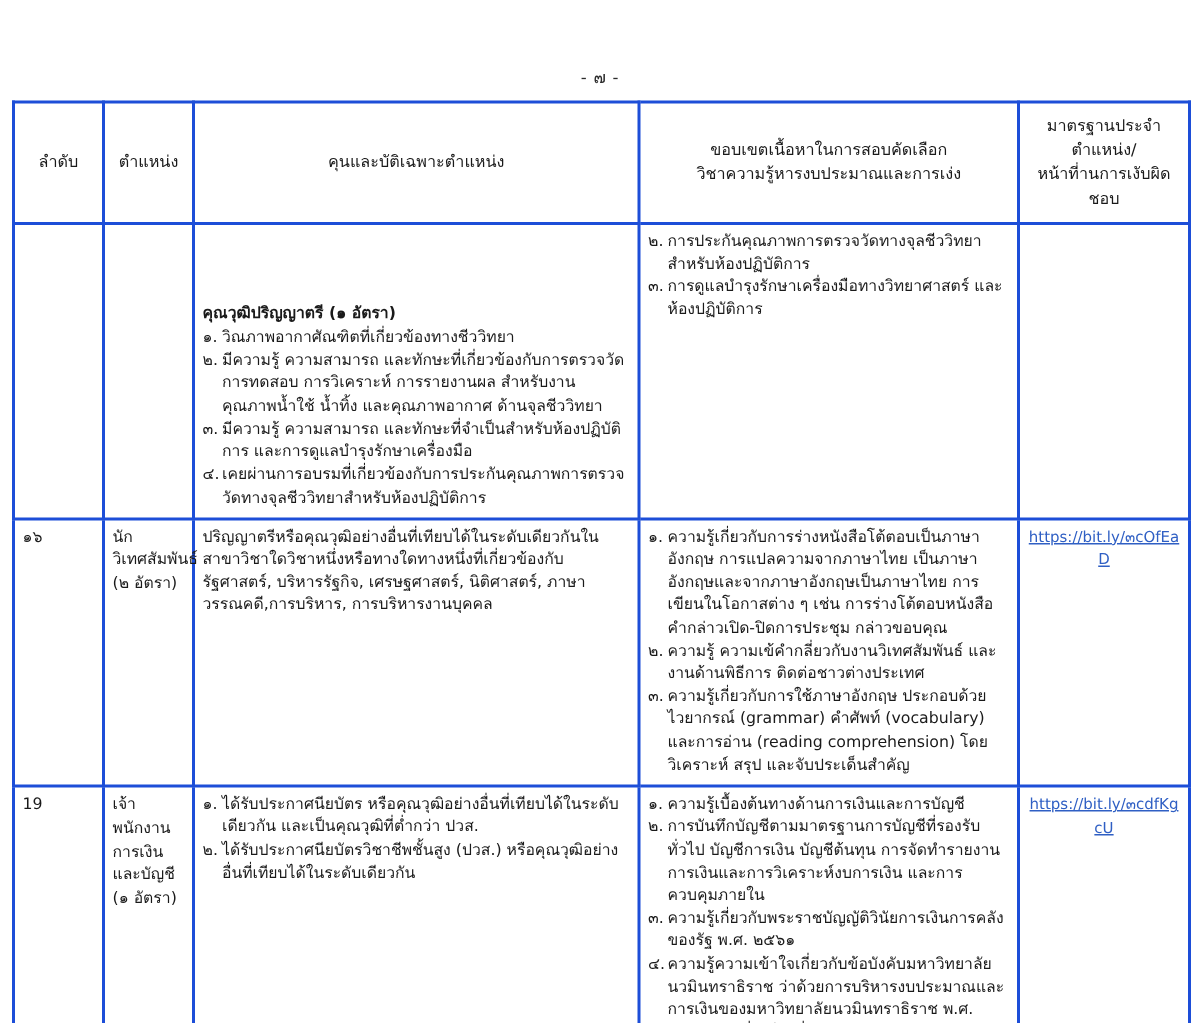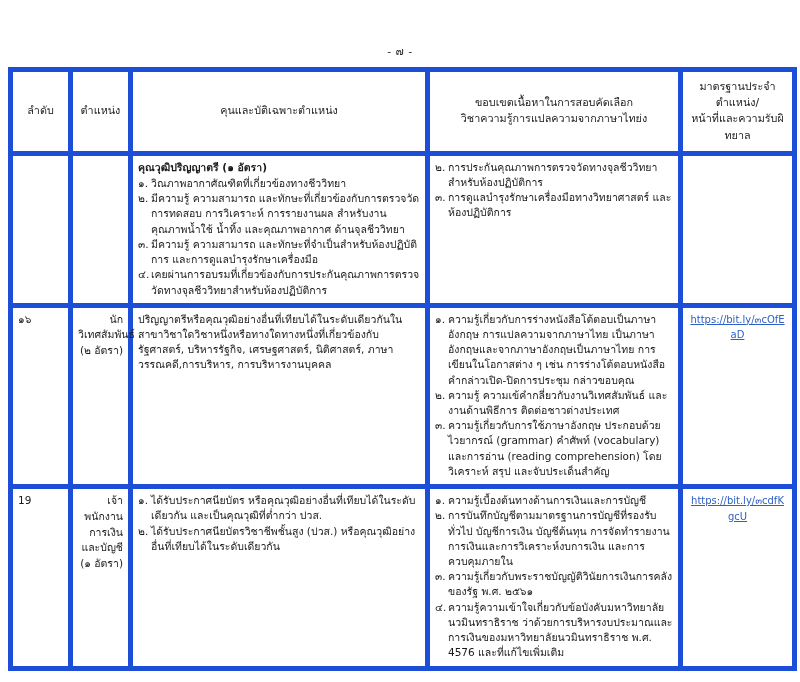--- a/index.html
+++ b/index.html
@@ -33,21 +33,21 @@
   table.doc-table {
     border-collapse: collapse;
     table-layout: fixed;
     margin-left: 8px;
     margin-top: 11px;
     width: 784px;
     background: #fff;
   }
   table.doc-table th,
   table.doc-table td {
-    border: 5px solid #1d4ed8;
+    border: 2px solid #1d4ed8;
     vertical-align: top;
     padding: 4px 5px 5px 5px;
     font-size: 10.5px;
     line-height: 1.45;
     color: #1a1a1a;
   }
   table.doc-table th {
     text-align: center;
     vertical-align: middle;
     font-weight: normal;
@@ -60,35 +60,36 @@
   .col-qual  { width: 297px; }
   .col-scope { width: 253px; }
   .col-std   { width: 114px; }
 
   td.c-seq {
     text-align: left;
     vertical-align: top;
     padding-top: 6px;
   }
   td.c-pos {
-    text-align: right;
+    text-align: left;
     vertical-align: top;
     padding-top: 6px;
   }
   td.c-std {
     text-align: center;
     vertical-align: top;
     padding-top: 6px;
   }
   .pos-line { display: block; line-height: 1.5; }
 
   .cell-title {
     display: block;
     font-weight: bold;
     margin-bottom: 1px;
+    margin-top: 48px;
   }
   ul.num-list {
     list-style: none;
     margin: 0;
     padding: 0;
   }
   ul.num-list > li {
     position: relative;
     padding-left: 13px;
     margin-bottom: 0px;
@@ -123,25 +124,25 @@
       <col class="col-scope">
       <col class="col-std">
     </colgroup>
     <thead>
       <tr>
         <th>ลำดับ</th>
         <th>ตำแหน่ง</th>
         <th>คุนและบัติเฉพาะตำแหน่ง</th>
         <th>
           <span class="hdr-line">ขอบเขตเนื้อหาในการสอบคัดเลือก</span>
-          <span class="hdr-line">วิชาความรู้การแปลความจากภาษาไทย่ง</span>
+          <span class="hdr-line">วิชาความรู้หารงบประมาณและการเง่ง</span>
         </th>
         <th>
           <span class="hdr-line">มาตรฐานประจำตำแหน่ง/</span>
-          <span class="hdr-line">หน้าที่และความรับผิทยาล</span>
+          <span class="hdr-line">หน้าที่านการเงับผิดชอบ</span>
         </th>
       </tr>
     </thead>
     <tbody>
 
       <tr>
         <td class="c-seq"></td>
         <td class="c-pos"></td>
         <td>
           <span class="cell-title">คุณวุฒิปริญญาตรี (๑ อัตรา)</span>

